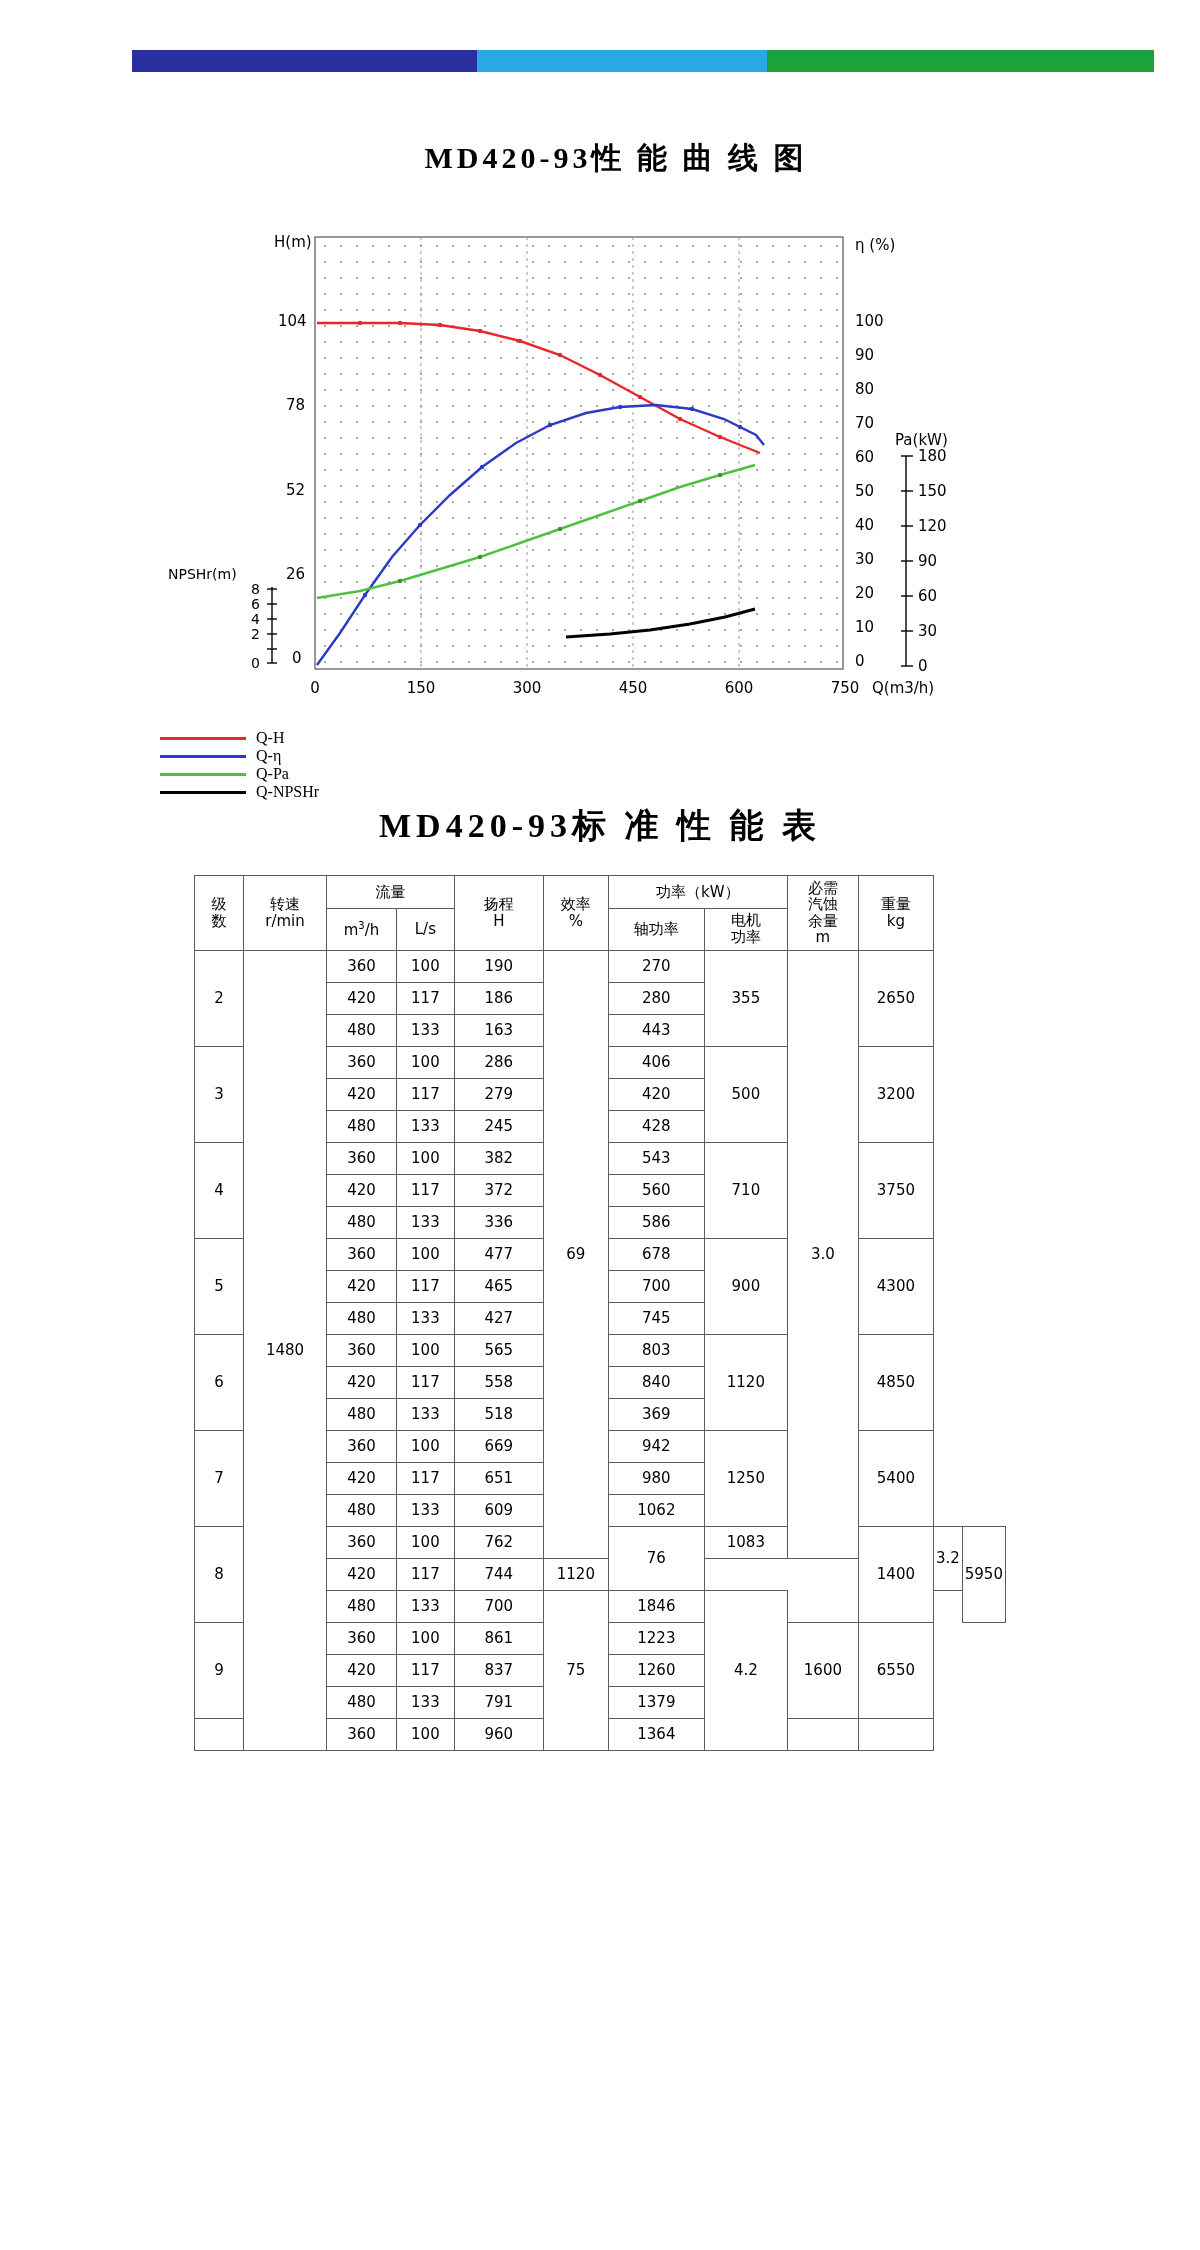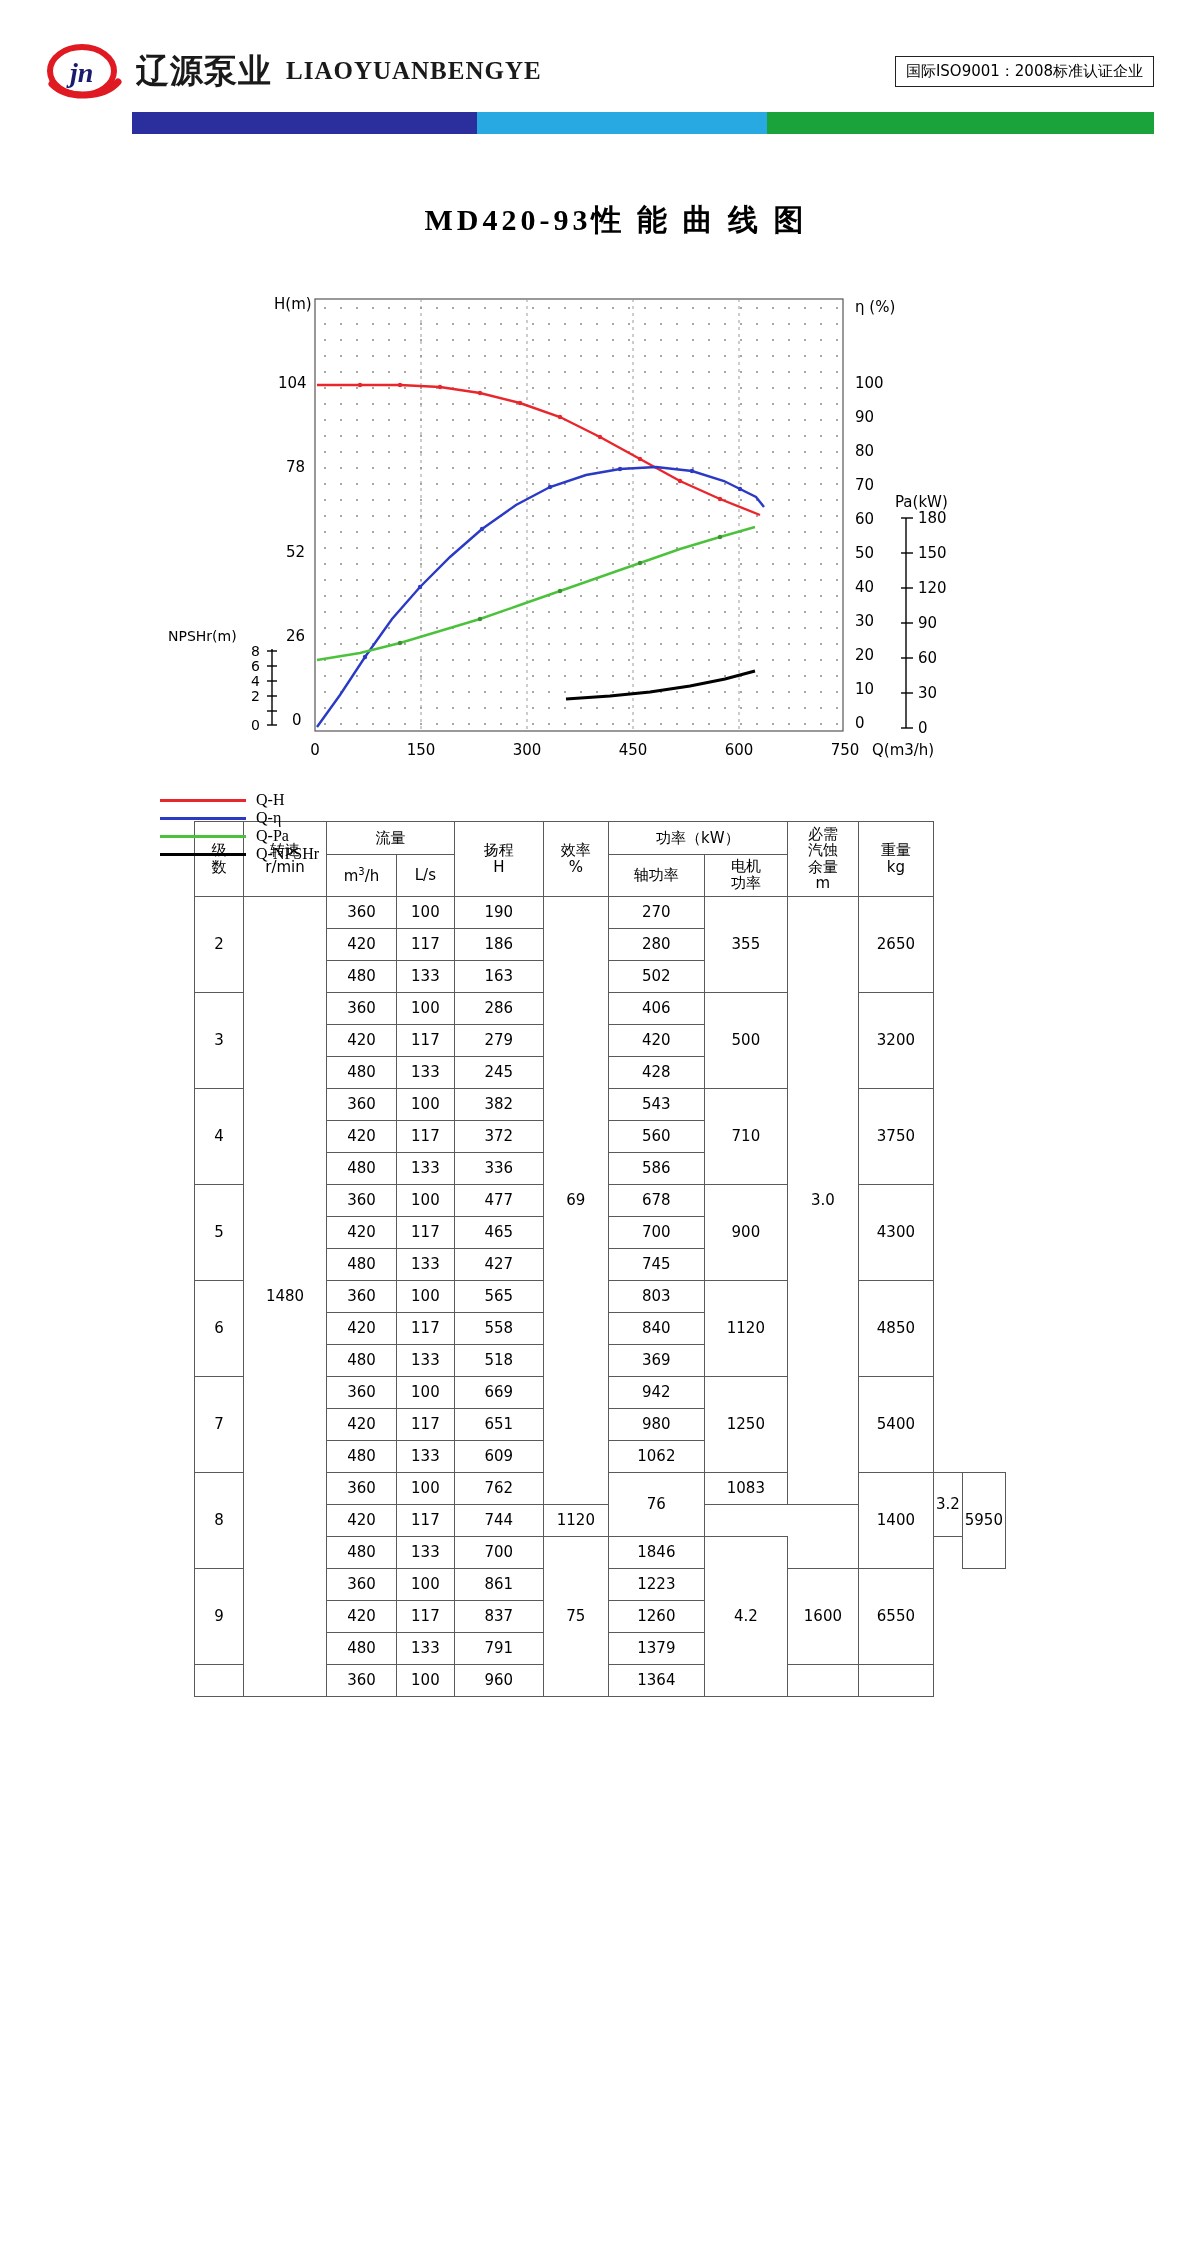--- a/index.html
+++ b/index.html
@@ -105,32 +105,20 @@
   }
   table.perf tbody td{height:25px;}
   sup{font-size:10px;}
 </style>
 </head>
 <body>
 
 <div class="page">
 
   <div class="header">
-    <div class="header-row">
-      <div class="logo">
-        <svg width="80" height="62" viewBox="0 0 80 62">
-          <ellipse cx="36" cy="31" rx="32" ry="24" fill="none" stroke="#e01a22" stroke-width="6"></ellipse>
-          <path d="M6 44 C 22 60, 58 58, 72 42" fill="none" stroke="#e01a22" stroke-width="7" stroke-linecap="round"></path>
-          <text x="24" y="42" font-family="Liberation Serif, serif" font-size="28" font-style="italic" font-weight="bold" fill="#1a1a6e">jn</text>
-        </svg>
-      </div>
-      <div class="brand-cn">辽源泵业</div>
-      <div class="brand-en">LIAOYUANBENGYE</div>
-      <div class="cert">国际ISO9001：2008标准认证企业</div>
-    </div>
     <div class="bar">
       <div class="b1"></div>
       <div class="b2"></div>
       <div class="b3"></div>
     </div>
   </div>
 
   <div class="chart-title">MD420-93性 能 曲 线 图</div>
 
   <div class="chart-wrap">
@@ -271,20 +259,21 @@
         <span class="legend-line" style="background:#4cc23c"></span>
         <span class="legend-label">Q-Pa</span>
       </div>
       <div class="legend-item">
         <span class="legend-line" style="background:#000000"></span>
         <span class="legend-label">Q-NPSHr</span>
       </div>
     </div>
   </div>
 
+  <div class="table-title">MD420-93标 准 性 能 表</div>
 
   <table class="perf">
     <thead>
       <tr>
         <td rowspan="2" style="width:44px">
           <div style="line-height:1.15">级</div>
           <div style="line-height:1.15">数</div>
         </td>
         <td rowspan="2" style="width:78px">
           <div style="line-height:1.15">转速</div>
@@ -338,21 +327,21 @@
       <tr>
         <td>420</td>
         <td>117</td>
         <td>186</td>
         <td>280</td>
       </tr>
       <tr>
         <td>480</td>
         <td>133</td>
         <td>163</td>
-        <td>502</td>
+        <td>443</td>
       </tr>
 
       <tr>
         <td rowspan="3">3</td>
         <td>360</td>
         <td>100</td>
         <td>286</td>
         <td>406</td>
         <td rowspan="3">500</td>
         <td rowspan="3">3200</td>

